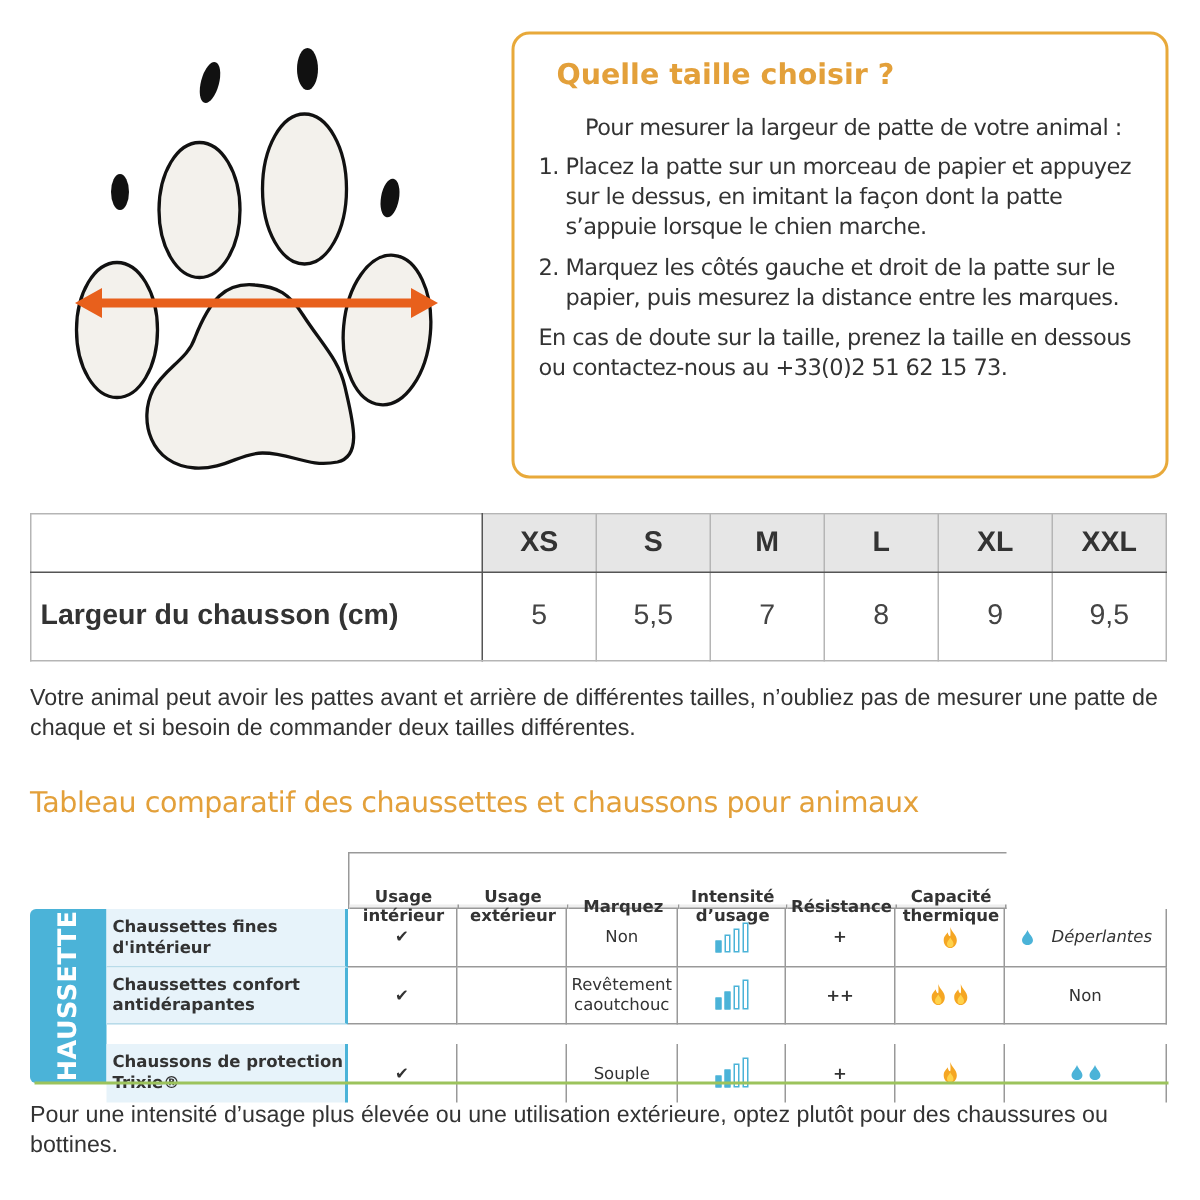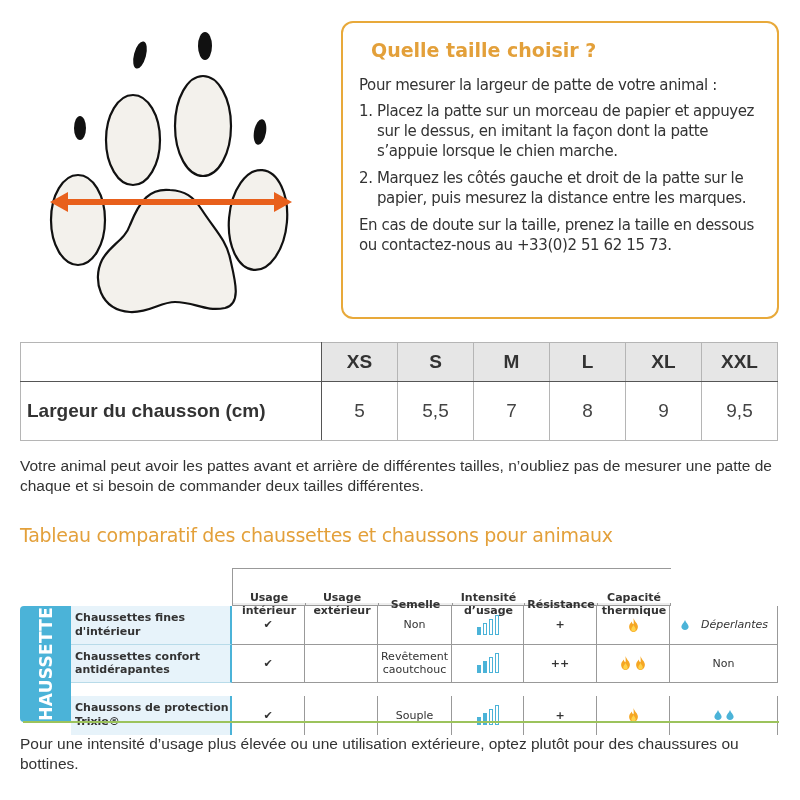--- a/index.html
+++ b/index.html
@@ -10,21 +10,21 @@
     .paw { position: absolute; left: 30px; top: 20px; width: 290px; height: 300px; }
 
     
     .info-box {
       position: absolute; left: 341px; top: 21px; width: 438px; height: 298px;
       border: 2.5px solid #e8a93a; border-radius: 12px; background: #fff;
       padding: 14px 16px 0 16px;
     }
     .info-title { color: #e3a03a; font-size: 19px; font-weight: bold; margin: 2px 0 14px 12px; font-family: "DejaVu Sans", sans-serif; }
     .info-text { font-size: 15px; line-height: 20px; color: #333; font-family: "DejaVu Sans", sans-serif; letter-spacing: -0.4px; }
-    .info-intro { margin-bottom: 6px; }
+    .info-intro { margin-bottom: 6px; margin-left: 31px; }
     .info-step { display: flex; margin-bottom: 7px; }
     .info-step .num { width: 18px; flex: none; }
     .info-footer { margin-top: 4px; }
 
     
     .size-table { position: absolute; left: 20px; top: 342px; border-collapse: collapse; }
     .size-table td, .size-table th {
       border: 1px solid #b5b5b5; text-align: center; vertical-align: middle;
       font-family: "Liberation Sans", sans-serif;
     }
@@ -161,21 +161,21 @@
   </table>
 
 <div class="note1">Votre animal peut avoir les pattes avant et arrière de différentes tailles, n’oubliez pas de mesurer une patte de chaque et si besoin de commander deux tailles différentes.</div>
 
 <div class="section-title">Tableau comparatif des chaussettes et chaussons pour animaux</div>
 
 <div class="cmp">
   <div class="cmp-head">
     <div class="hc" style="width:73px">Usage intérieur</div>
     <div class="hc" style="width:73px">Usage extérieur</div>
-    <div class="hc" style="width:74px">Semelle</div>
+    <div class="hc" style="width:74px">Marquez</div>
     <div class="hc" style="width:72px">Intensité d’usage</div>
     <div class="hc" style="width:73px">Résistance</div>
     <div class="hc" style="width:73px">Capacité thermique</div>
   </div>
 
   <div class="cmp-body">
     <div class="cat-strip">
       <span>CHAUSSETTES</span>
     </div>
 

